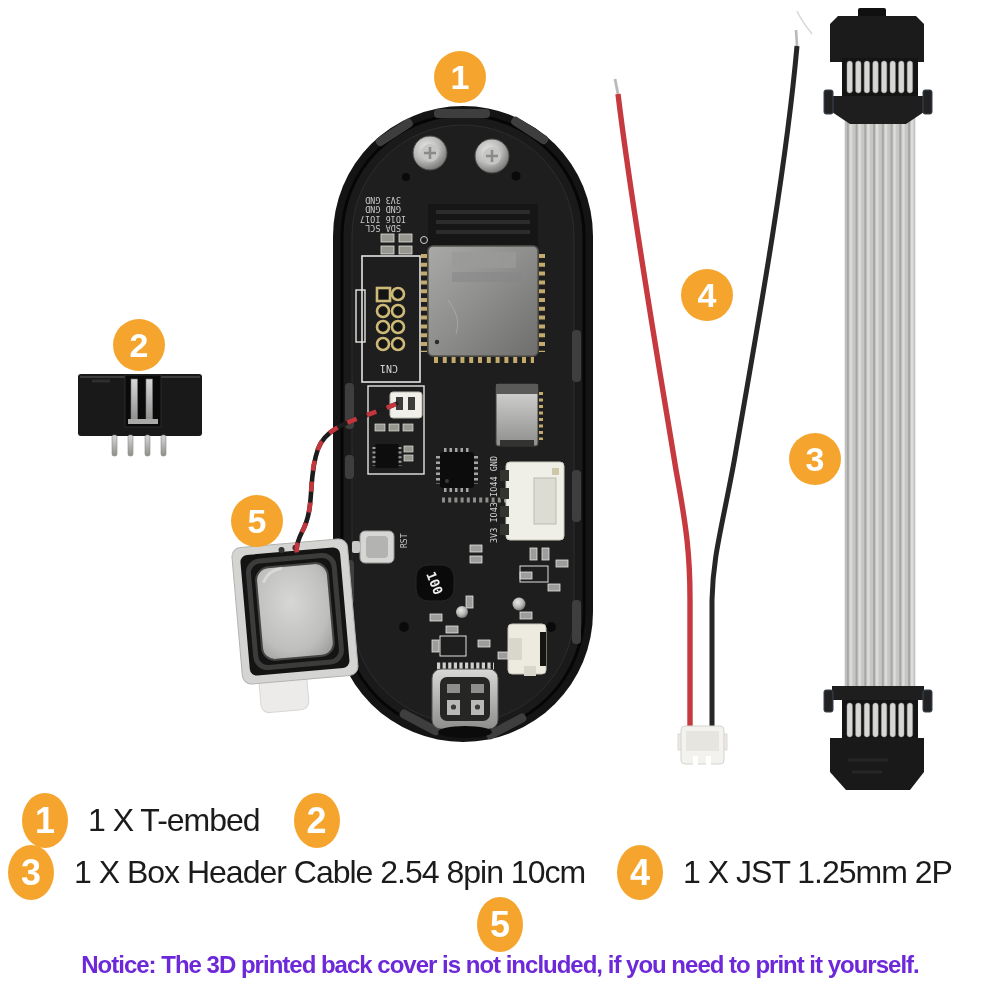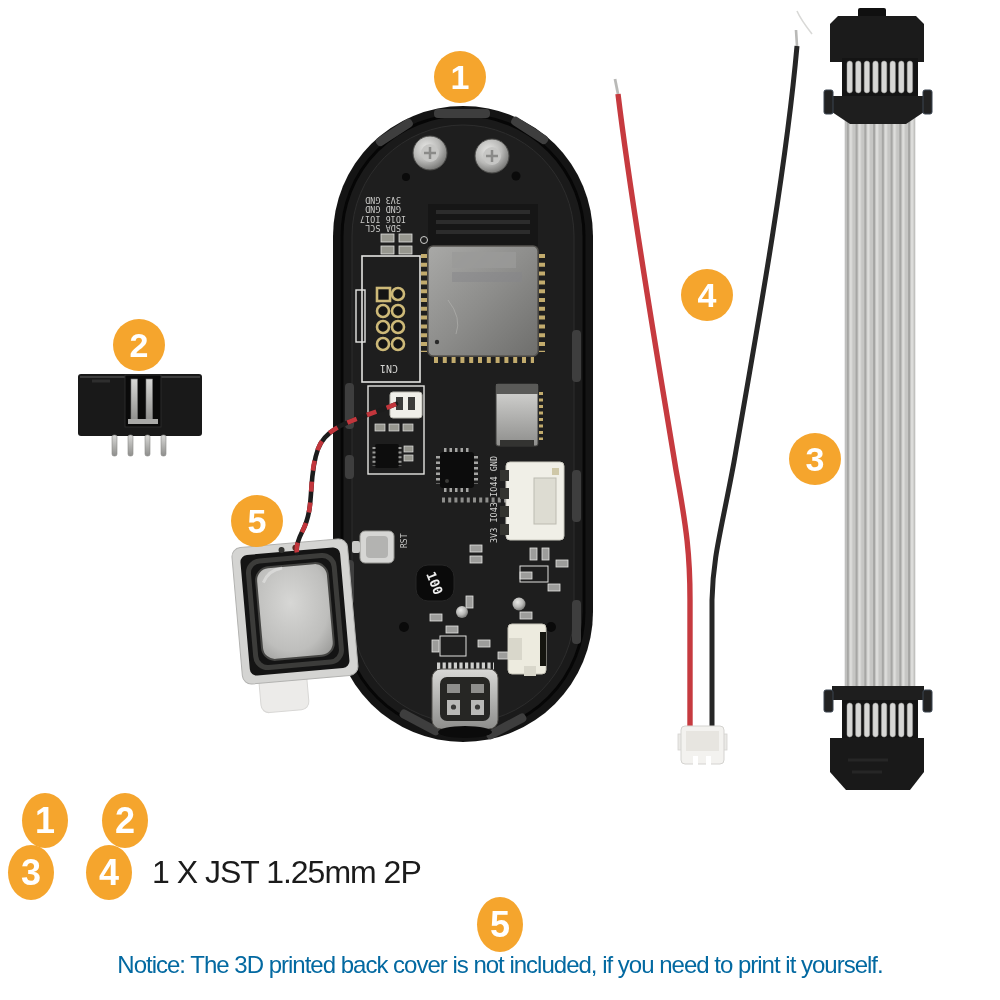--- a/index.html
+++ b/index.html
@@ -6,22 +6,22 @@
   .scene{position:relative;width:1000px;height:1000px;background:#ffffff;overflow:hidden;
          font-family:"Liberation Sans",sans-serif;}
   .photo{position:absolute;left:0;top:0;width:1000px;height:1000px;}
   .callout{position:absolute;width:52px;height:52px;border-radius:50%;
            background:#F5A52D;color:#fff;display:flex;align-items:center;justify-content:center;
            font-size:34px;font-weight:700;}
   .legend-row{position:absolute;display:flex;align-items:center;gap:20px;white-space:nowrap;}
   .badge{width:46px;height:55px;border-radius:50%;background:#F5A52D;color:#fff;flex:0 0 auto;
          display:flex;align-items:center;justify-content:center;font-size:36px;font-weight:700;}
   .ltext{font-size:32px;color:#1b1b1b;letter-spacing:-1px;font-weight:400;}
-  .notice{position:absolute;left:0;right:0;text-align:center;font-weight:400;
-          font-size:24px;letter-spacing:-1px;color:#0369a1;}
+  .notice{position:absolute;left:0;right:0;text-align:center;font-weight:700;
+          font-size:24px;letter-spacing:-1px;color:#6d28d9;}
   svg text{font-family:"DejaVu Sans Mono",monospace;}
 </style>
 </head>
 <body>
 
 <div class="scene">
 
 <svg class="photo" viewBox="0 0 1000 1000">
   <defs>
     <radialGradient id="gScrew" cx="40%" cy="35%" r="70%">
@@ -328,25 +328,27 @@
 </svg>
 
 <div class="callout" style="left:434px;top:51px">1</div>
 <div class="callout" style="left:113px;top:319px">2</div>
 <div class="callout" style="left:789px;top:433px">3</div>
 <div class="callout" style="left:681px;top:269px">4</div>
 <div class="callout" style="left:231px;top:495px">5</div>
 
 <div class="legend-row" style="left:22px;top:793px">
   <div class="badge">1</div>
+  <div class="ltext">1 X T-embed</div>
   <div class="badge" style="margin-left:14px">2</div>
 </div>
 
 <div class="legend-row" style="left:8px;top:845px">
   <div class="badge">3</div>
+  <div class="ltext">1 X Box Header Cable 2.54 8pin 10cm</div>
   <div class="badge" style="margin-left:12px">4</div>
   <div class="ltext">1 X JST 1.25mm 2P</div>
 </div>
 
 <div class="legend-row" style="left:0;right:0;top:897px;justify-content:center">
   <div class="badge">5</div>
 </div>
 
 <div class="notice" style="top:951px">Notice: The 3D printed back cover is not included, if you need to print it yourself.</div>
 

